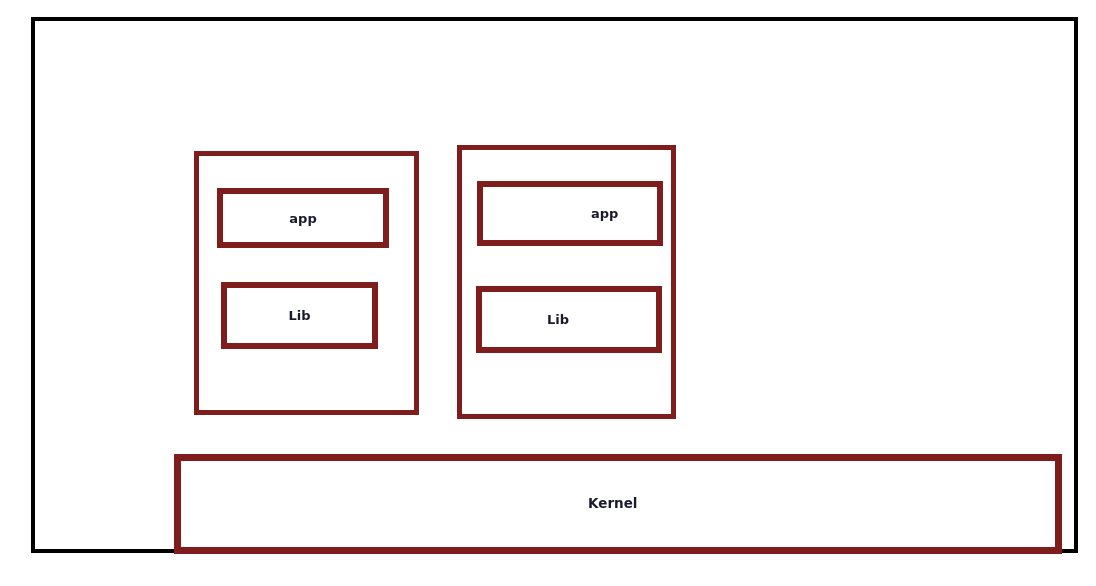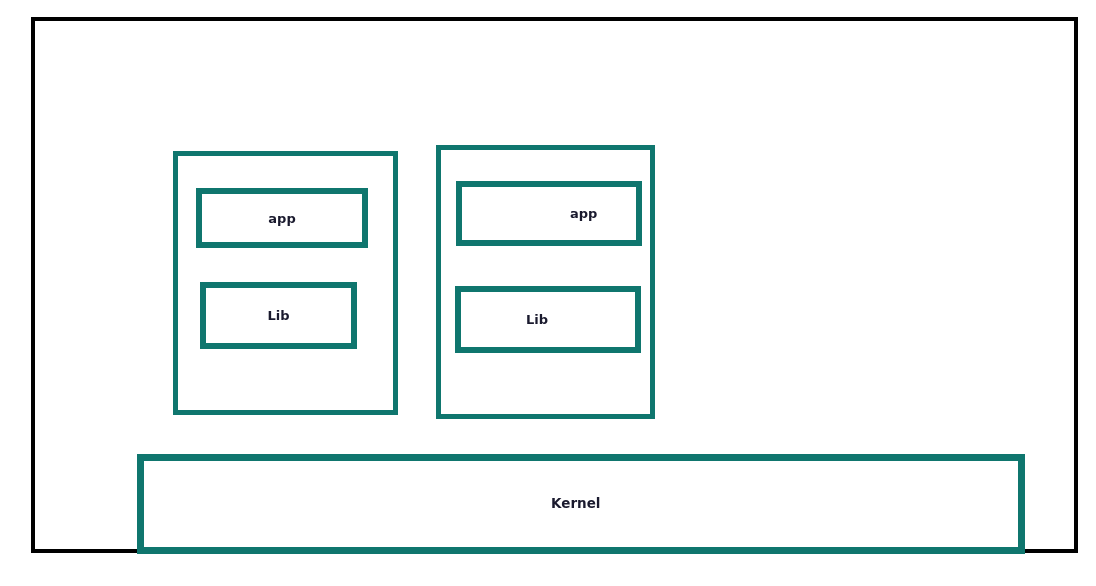--- a/index.html
+++ b/index.html
@@ -26,21 +26,22 @@
     height: 536px;
     border: 4px solid #000000;
     box-sizing: border-box;
     background: #ffffff;
   }
   
   .box {
     position: absolute;
     background: #ffffff;
     box-sizing: border-box;
-    border: 5px solid #0f766e;
+    border: 5px solid #7f1d1d;
+    margin-left: 21px;
   }
   .container-box {
     border-width: 5px;
   }
   .inner-box {
     border-width: 6px;
     display: flex;
     align-items: center;
   }
   .box-label {
@@ -89,21 +90,21 @@
   #container-2-lib {
     left: 420px;
     top: 265px;
     width: 186px;
     height: 67px;
     justify-content: flex-start;
     padding-left: 65px;
   }
   
   #kernel-box {
-    left: 102px;
+    left: 118px;
     top: 433px;
     width: 888px;
     height: 100px;
     border-width: 7px;
     display: flex;
     align-items: flex-start;
     justify-content: flex-start;
     padding-left: 407px;
     padding-top: 36px;
   }

